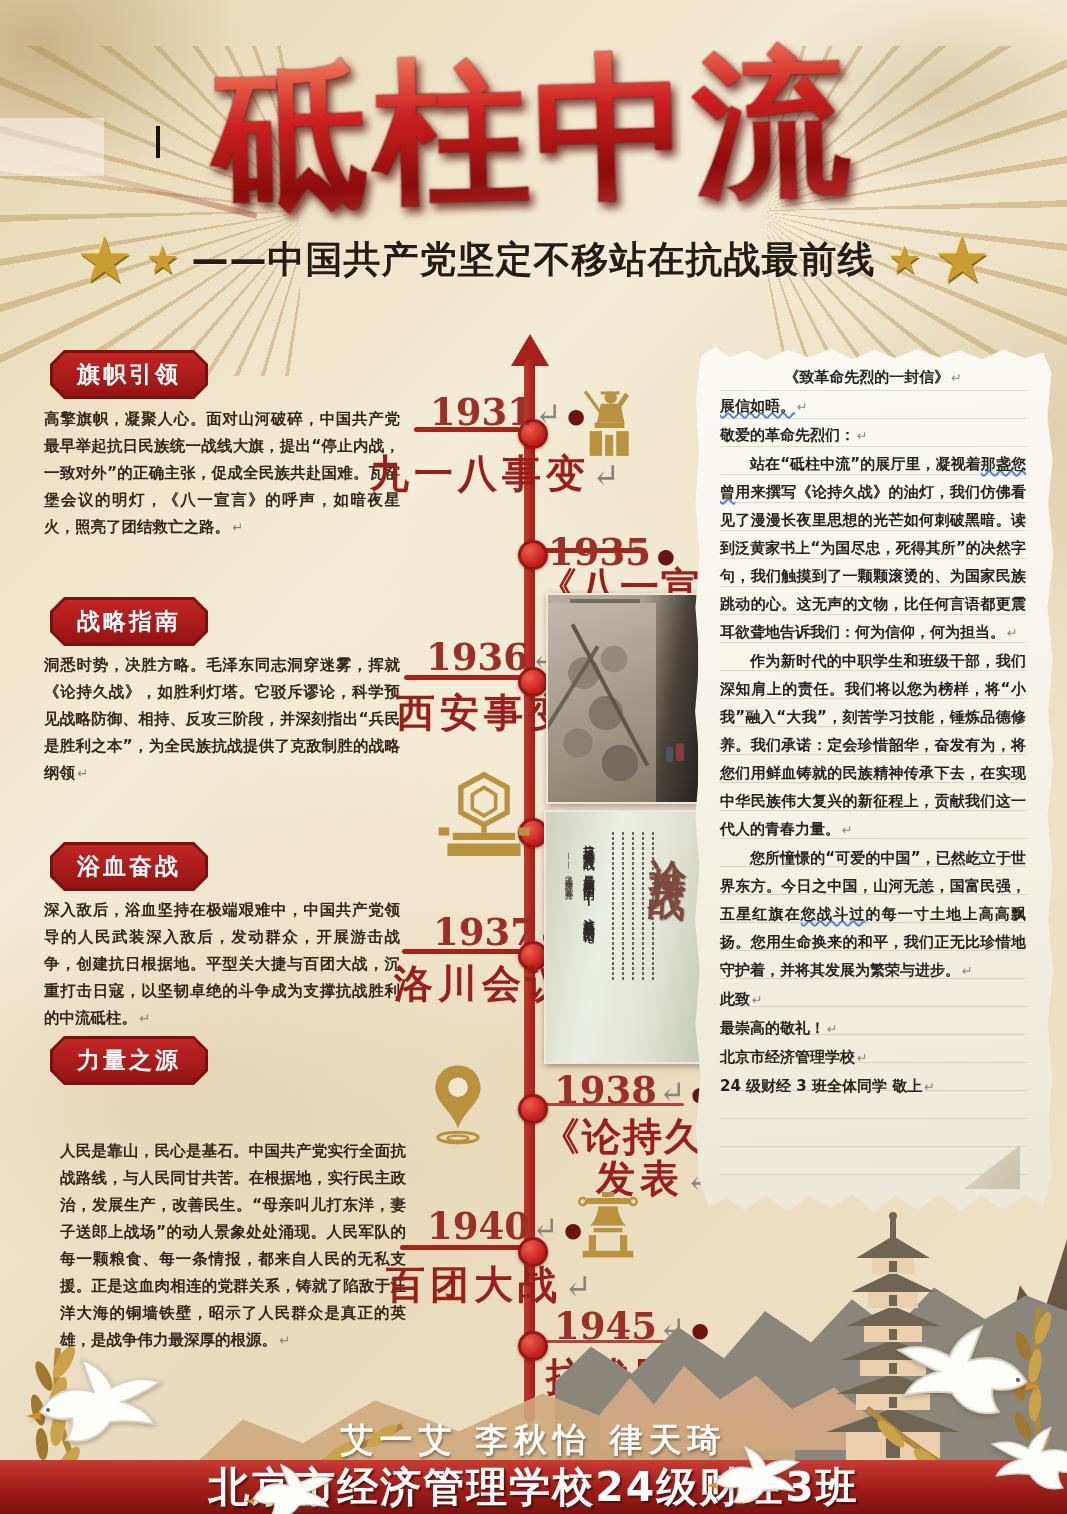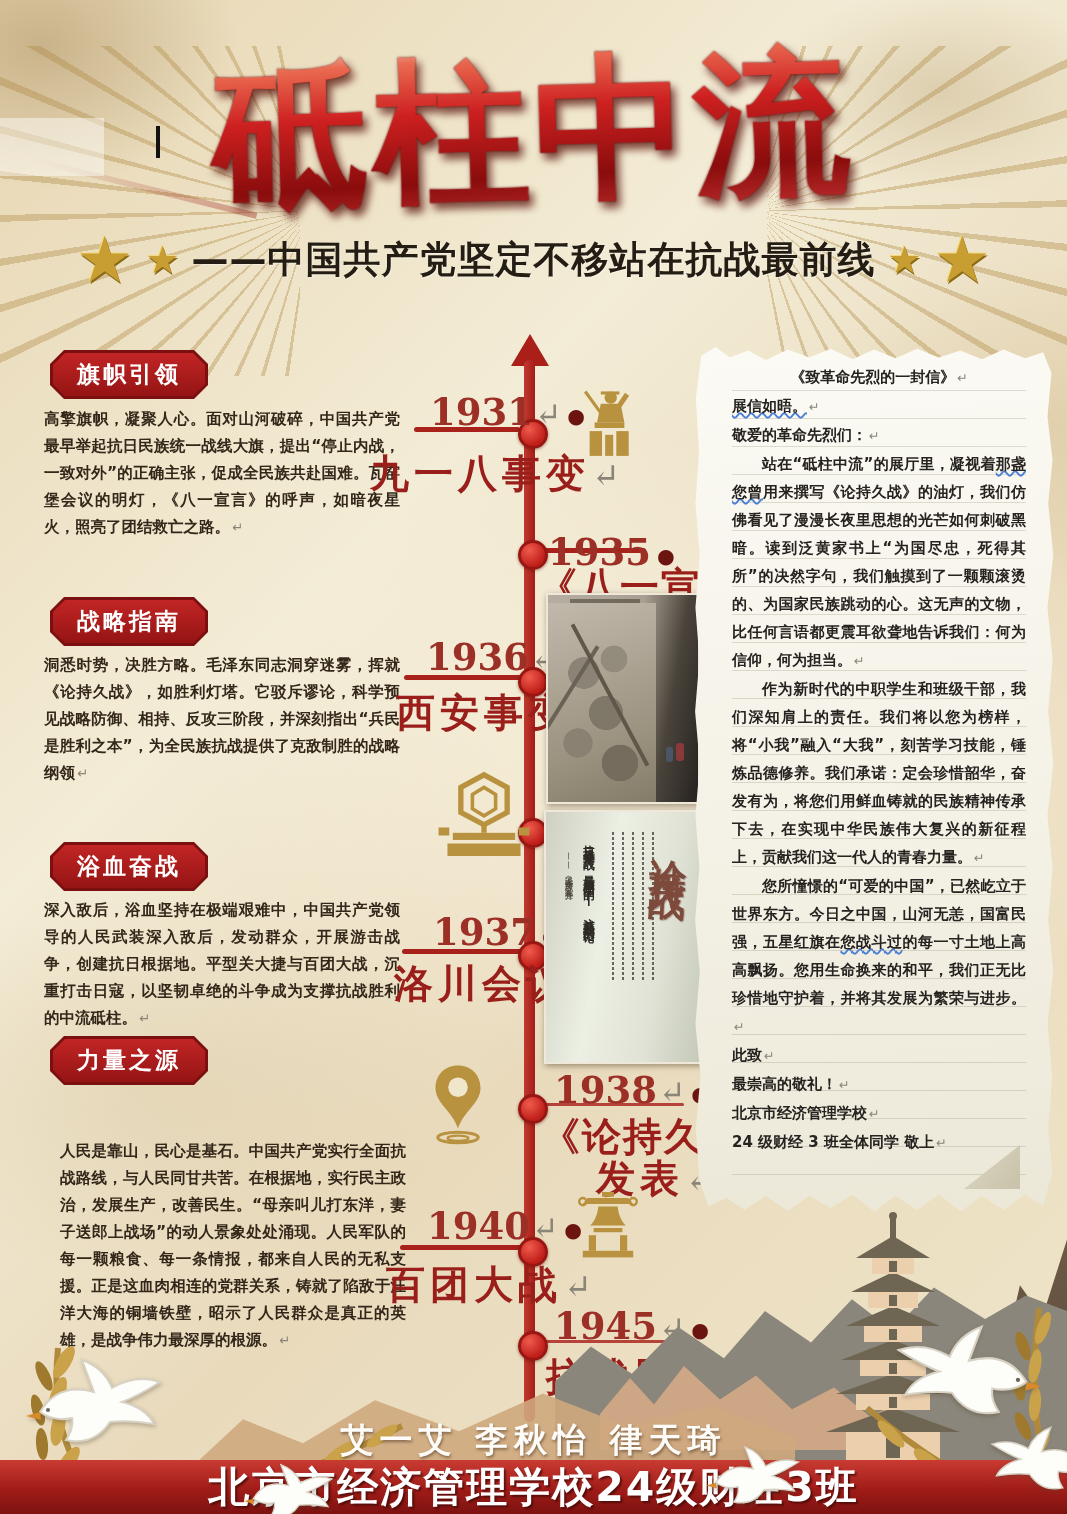--- a/index.html
+++ b/index.html
@@ -83,21 +83,21 @@
     background:repeating-linear-gradient(90deg,#3c3833 0 2px,transparent 2px 10px);
     -webkit-mask-image:repeating-linear-gradient(#000 0 3px, transparent 3px 5px);
             mask-image:repeating-linear-gradient(#000 0 3px, transparent 3px 5px);}
   
   .letter{position:absolute;left:694px;top:347px;width:360px;height:868px;background:
       linear-gradient(175deg,#fbfaf4 0%,#f4f1e6 55%,#ece8d8 100%);
     box-shadow:3px 5px 10px rgba(80,60,30,.45);
     clip-path:polygon(2% 1%,6% 0%,10% 1.2%,15% .4%,20% 1.5%,26% .3%,32% 1.2%,38% .2%,44% 1.4%,50% .3%,56% 1.3%,62% .2%,68% 1.2%,74% .4%,80% 1.4%,86% .3%,92% 1.3%,97% .6%,99.3% 3%,98.2% 8%,99.6% 13%,98.4% 18%,99.8% 24%,98.2% 30%,99.6% 36%,98.4% 42%,99.8% 48%,98.2% 54%,99.6% 60%,98.4% 66%,99.8% 72%,98.2% 78%,99.5% 84%,98.4% 90%,99.5% 95%,97% 99%,92% 97.6%,86% 99.4%,80% 97.8%,74% 99.6%,68% 97.6%,62% 99.4%,56% 97.8%,50% 99.6%,44% 97.6%,38% 99.2%,32% 97.8%,26% 99.5%,20% 97.8%,14% 99.4%,9% 98%,4% 99%,1.5% 96%,.5% 90%,1.8% 84%,.4% 78%,1.6% 72%,.3% 66%,1.5% 60%,.4% 54%,1.6% 48%,.3% 42%,1.5% 36%,.4% 30%,1.6% 24%,.4% 18%,1.4% 12%,.5% 6%);}
   .letter-inner{position:absolute;left:26px;right:28px;top:16px;bottom:14px;
     font-size:15px;line-height:28px;font-weight:700;color:#262220;text-align:justify;
-    background:repeating-linear-gradient(to bottom,transparent 0 27px,rgba(120,110,90,.22) 27px 28px);margin-left:12px;}
+    background:repeating-linear-gradient(to bottom,transparent 0 27px,rgba(120,110,90,.22) 27px 28px);}
   .letter-inner p{margin:0;}
   .l-title{text-align:center;font-weight:800;}
   .indent{text-indent:2em;}
   .wavy{text-decoration:underline;text-decoration-style:wavy;text-decoration-color:#4a7fd4;text-decoration-thickness:1.5px;}
   .fold{position:absolute;right:34px;bottom:26px;width:56px;height:44px;background:linear-gradient(125deg,#dcd6c2,#c9c2aa);
     clip-path:polygon(100% 0,0 100%,100% 100%);box-shadow:-2px -2px 4px rgba(90,70,40,.3);}
   
   .mtn-gray{position:absolute;left:555px;top:1268px;width:512px;height:196px;background:#8b867b;
     clip-path:polygon(0 58%,7% 40%,15% 54%,24% 30%,33% 46%,41% 22%,50% 38%,58% 16%,66% 32%,74% 10%,84% 26%,92% 14%,100% 22%,100% 100%,0 100%);}
   .mtn-rocks{position:absolute;left:600px;top:1330px;width:300px;height:120px;background:#d8ab87;opacity:.85;

